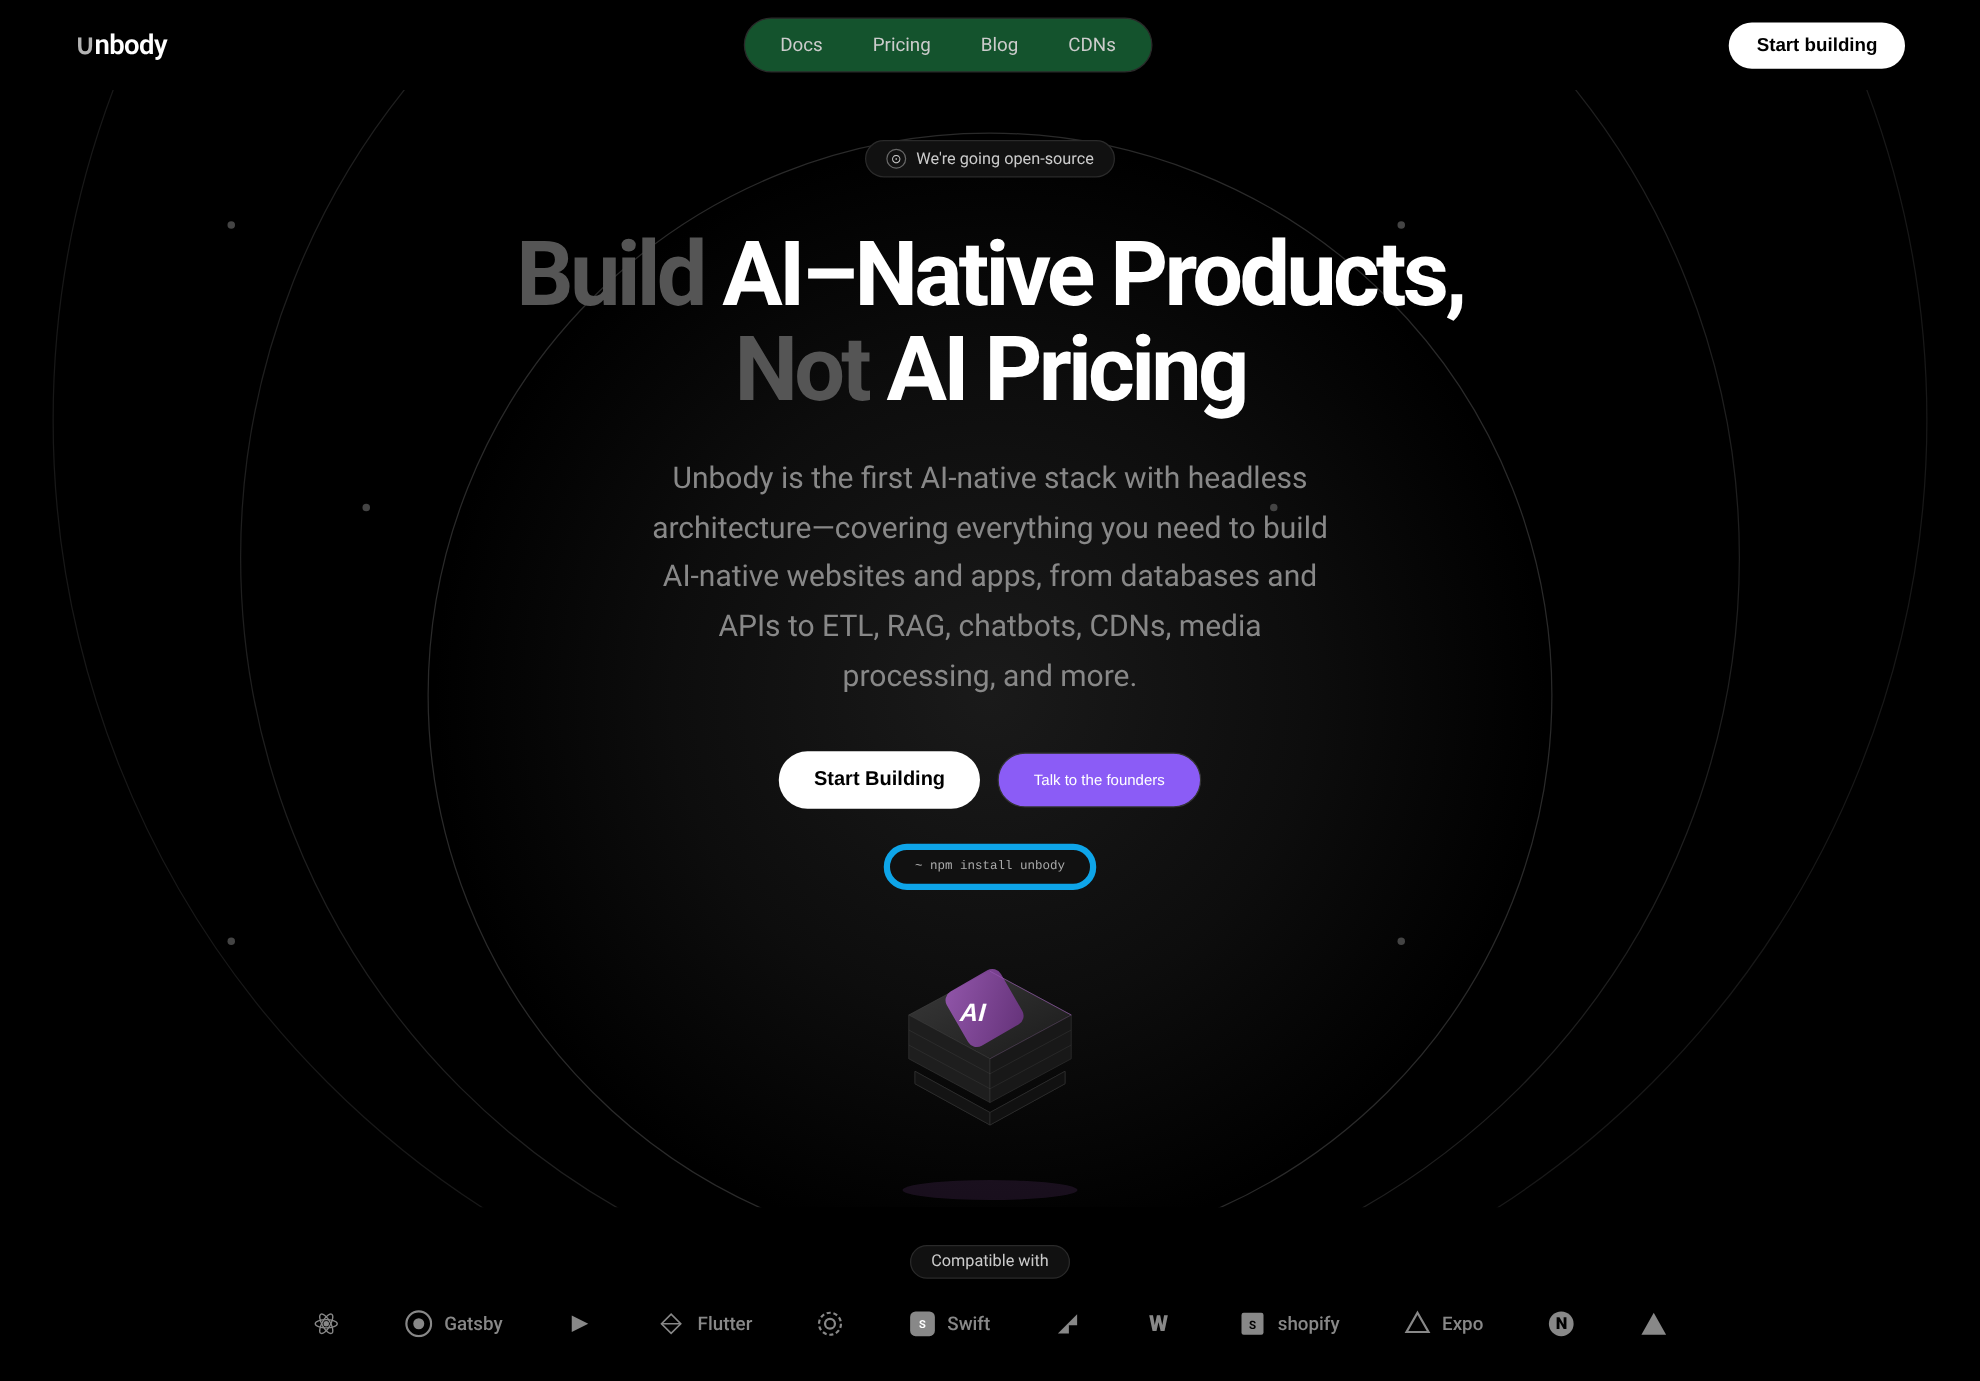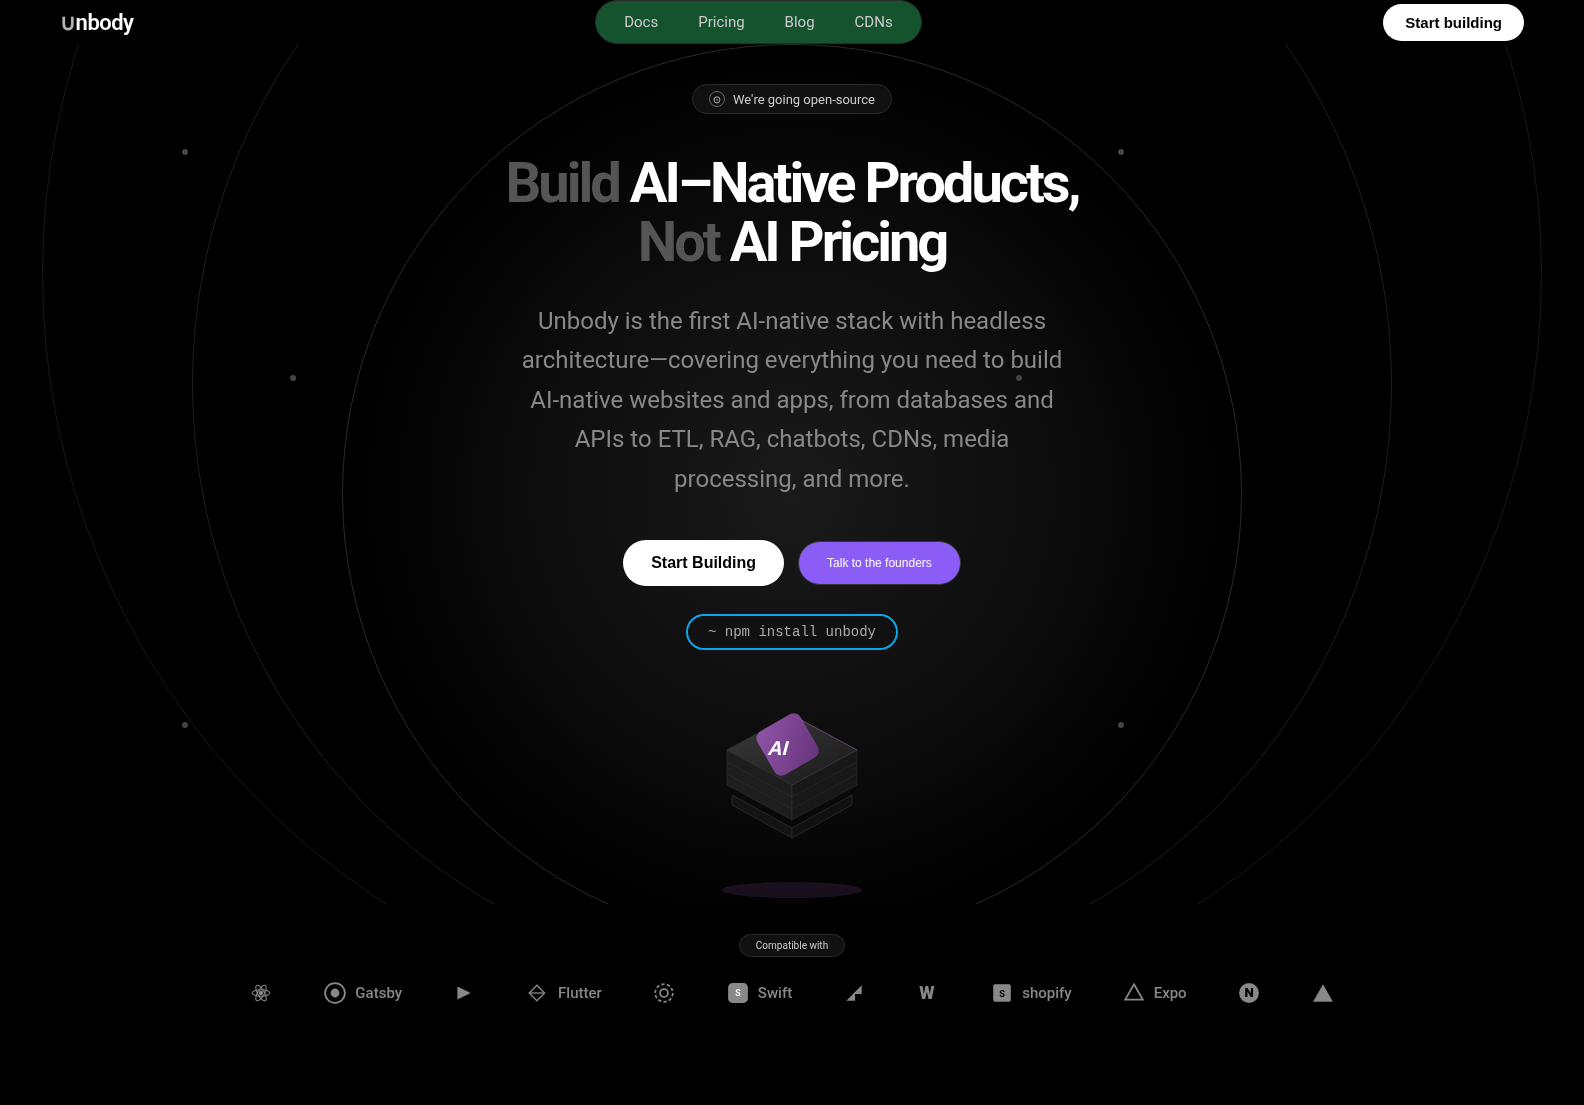--- a/index.html
+++ b/index.html
@@ -11,21 +11,21 @@
       overflow-x: hidden;
       width: 1584px;
       min-height: 1105px;
     }
 
     
     nav {
       display: flex;
       align-items: center;
       justify-content: space-between;
-      padding: 0 60px;
+      padding: 14px 60px;
       position: relative;
       z-index: 10;
       gap: 12px;
     }
 
     .nav-logo {
       font-size: 22px;
       font-weight: 600;
       color: #fff;
       letter-spacing: -0.5px;
@@ -145,21 +145,21 @@
       height: 16px;
       border: 1px solid #666;
       border-radius: 50%;
       display: flex;
       align-items: center;
       justify-content: center;
       font-size: 10px;
     }
 
     .hero-title {
-      font-size: 56px;
+      font-size: 72px;
       font-weight: 700;
       line-height: 1.05;
       letter-spacing: -3px;
       margin-bottom: 30px;
       max-width: 900px;
       margin-left: auto;
       margin-right: auto;
     }
 
     .hero-title .dim { color: #555; }
@@ -199,25 +199,25 @@
       border-radius: 50px;
       padding: 14px 28px;
       font-size: 12px;
       font-weight: 500;
       cursor: pointer;
     }
 
     .npm-command {
       display: inline-block;
       background: #111;
-      border: 2px solid #0ea5e9;
+      border: 5px solid #0ea5e9;
       border-radius: 50px;
       padding: 8px 20px;
       font-family: 'Courier New', monospace;
-      font-size: 14px;
+      font-size: 10px;
       color: #aaa;
       margin-bottom: 30px;
     }
 
     
     .ai-cube-wrapper {
       position: relative;
       width: 200px;
       margin: 0 auto;
       z-index: 5;
@@ -238,21 +238,21 @@
     }
 
     .compatible-badge {
       display: inline-flex;
       align-items: center;
       justify-content: center;
       background: #111;
       border: 1px solid #2a2a2a;
       border-radius: 50px;
       padding: 5px 16px;
-      font-size: 10px;
+      font-size: 13px;
       color: #ccc;
       margin-bottom: 24px;
     }
 
     .compatible-logos {
       display: flex;
       align-items: center;
       justify-content: center;
       gap: 50px;
       padding: 0 60px;

